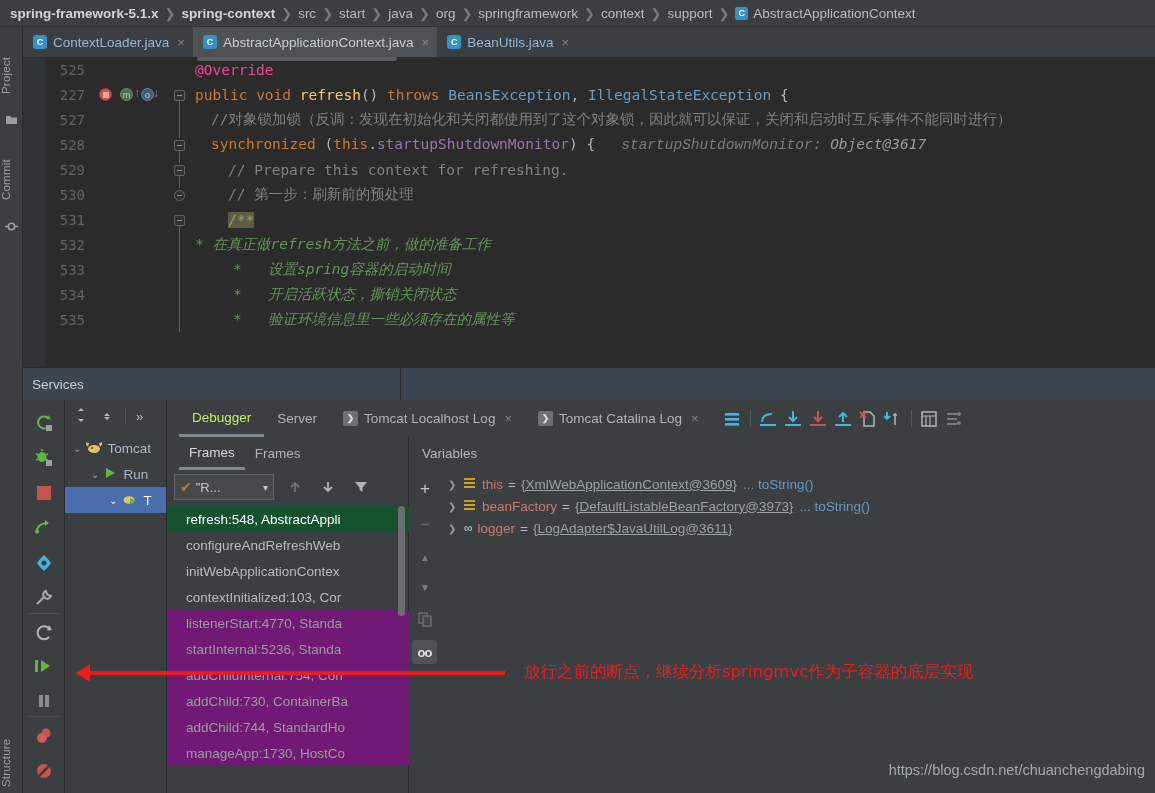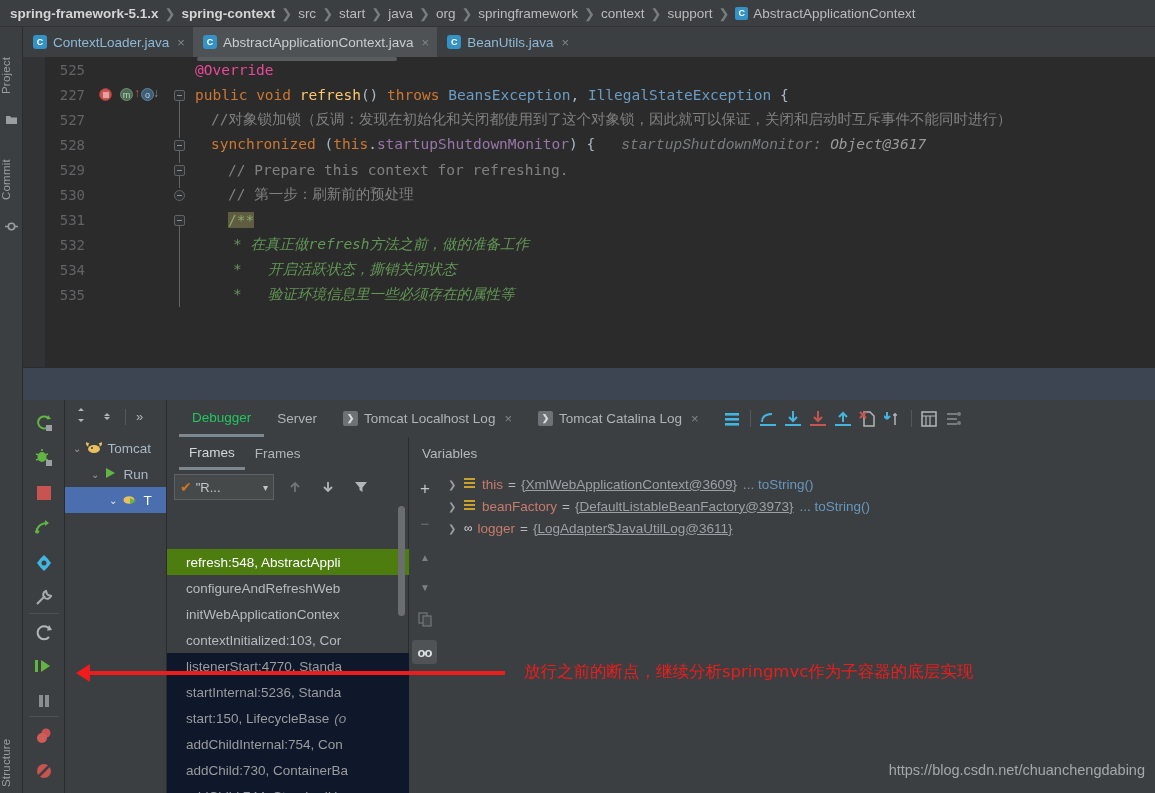--- a/index.html
+++ b/index.html
@@ -184,21 +184,21 @@
   .dbgwin {
     position: absolute; left: 166px; top: 400px; width: 989px; height: 393px;
     background: #3c3f41; border-left: 1px solid #2b2b2b;
   }
   .dbg-tabs {
     position: absolute; left: 0; top: 0; width: 989px; height: 37px;
     display: flex; align-items: center; padding-left: 12px;
     font-size: 13.5px; color: #b0b4b8;
   }
   .dbg-tab { padding: 0 13px; height: 37px; display: flex; align-items: center; white-space: nowrap; }
-  .dbg-tab.active { color: #22c55e; border-bottom: 3px solid #7d8890; }
+  .dbg-tab.active { color: #bef264; border-bottom: 3px solid #7d8890; }
   .logico {
     width: 15px; height: 15px; background: #6e7276; border-radius: 2px;
     color: #d8dadc; font-size: 9px; text-align: center; line-height: 15px;
     margin-right: 6px; flex: none; font-weight: bold;
   }
   .tclose2 { margin-left: 9px; color: #80868a; font-size: 13px; }
   .tbtn { width: 25px; height: 25px; display:flex; align-items:center; justify-content:center; }
   .tbsep { width: 1px; height: 17px; background: #55585a; margin: 0 5px; }
 
   
@@ -225,22 +225,22 @@
     background: #45494a; border: 1px solid #5e6264;
     display: flex; align-items: center; padding: 0 5px;
     font-size: 13px; color: #c3c7ca;
   }
   .fr-navbtn { position: absolute; top: 6px; width: 22px; height: 22px; display:flex; align-items:center; justify-content:center; }
   .frames-list { position: absolute; left: 0; top: 36px; width: 242px; height: 287px; overflow: hidden; }
   .frame-row {
     height: 26px; display: flex; align-items: center; padding-left: 19px;
     font-size: 13.5px; color: #b7bbbe; white-space: nowrap; overflow: hidden;
   }
-  .frame-row.sel { background: #4d7c0f; color: #ffffff; margin-top: 43px; }
-  .frame-row.lib { background: #0f172a; color: #9a9c9e; }
+  .frame-row.sel { background: #14532d; color: #ffffff; }
+  .frame-row.lib { background: #701a75; color: #9a9c9e; }
   .frame-row .ital { font-style: italic; color: #8d9093; }
   .frames-scroll {
     position: absolute; right: 3px; top: 36px; width: 7px; height: 110px;
     background: #6b6e70; border-radius: 4px;
   }
 
   
   .vars-mini {
     position: absolute; left: 243px; top: 70px; width: 30px; height: 323px;
     background: #3c3f41;
@@ -433,23 +433,31 @@
         </span>
         <span class="ltext" style="margin-left:33px;"><span class="docsel">/**</span></span>
       </div>
 
       <div class="lrow">
         <span class="lnum">532</span>
         <span class="lgut"></span>
         <span class="lfold">
           <span class="foldline" style="top:0; height:25px;"></span>
         </span>
-        <span class="ltext doc" style="margin-left:38px;">* <span>在真正做refresh方法之前，做的准备工作</span></span>
-      </div>
-
+        <span class="ltext doc" style="">* <span>在真正做refresh方法之前，做的准备工作</span></span>
+      </div>
+
+      <div class="lrow">
+        <span class="lnum">533</span>
+        <span class="lgut"></span>
+        <span class="lfold">
+          <span class="foldline" style="top:0; height:25px;"></span>
+        </span>
+        <span class="ltext doc" style="margin-left:38px;">*&nbsp;&nbsp; <span>设置spring容器的启动时间</span></span>
+      </div>
 
       <div class="lrow">
         <span class="lnum">534</span>
         <span class="lgut"></span>
         <span class="lfold">
           <span class="foldline" style="top:0; height:25px;"></span>
         </span>
         <span class="ltext doc" style="margin-left:38px;">*&nbsp;&nbsp; <span>开启活跃状态，撕销关闭状态</span></span>
       </div>
 
@@ -459,20 +467,23 @@
         <span class="lfold">
           <span class="foldline" style="top:0; height:25px;"></span>
         </span>
         <span class="ltext doc" style="margin-left:38px;">*&nbsp;&nbsp; <span>验证环境信息里一些必须存在的属性等</span></span>
       </div>
 
     </div>
   </div>
 
   <div class="services-bar">
+    <div class="services-tab">
+      <span>Services</span>
+    </div>
     <div class="services-rest"></div>
   </div>
 
   <div class="runtoolbar">
     <div class="rt-btn" style="top:10px;">
       <svg width="18" height="18" viewBox="0 0 18 18">
           <path d="M14 5a6 6 0 10-1 8" fill="none" stroke="#62b543" stroke-width="2"></path>
           <path d="M13 1l3 4-4.5.3z" fill="#62b543"></path>
           <rect x="11" y="11" width="6" height="6" fill="#9aa0a6"></rect>
         </svg>
@@ -712,24 +723,20 @@
             <span>initWebApplicationContex</span>
           </div>
         <div class="frame-row">
             <span>contextInitialized:103, Cor</span>
           </div>
         <div class="frame-row lib">
             <span>listenerStart:4770, Standa</span>
           </div>
         <div class="frame-row lib">
             <span>startInternal:5236, Standa</span>
-          </div>
-        <div class="frame-row lib">
-            <span>start:150, LifecycleBase</span>
-            <span class="ital" style="margin-left:5px;">(o</span>
           </div>
         <div class="frame-row lib">
             <span>addChildInternal:754, Con</span>
           </div>
         <div class="frame-row lib">
             <span>addChild:730, ContainerBa</span>
           </div>
         <div class="frame-row lib">
             <span>addChild:744, StandardHo</span>
           </div>

